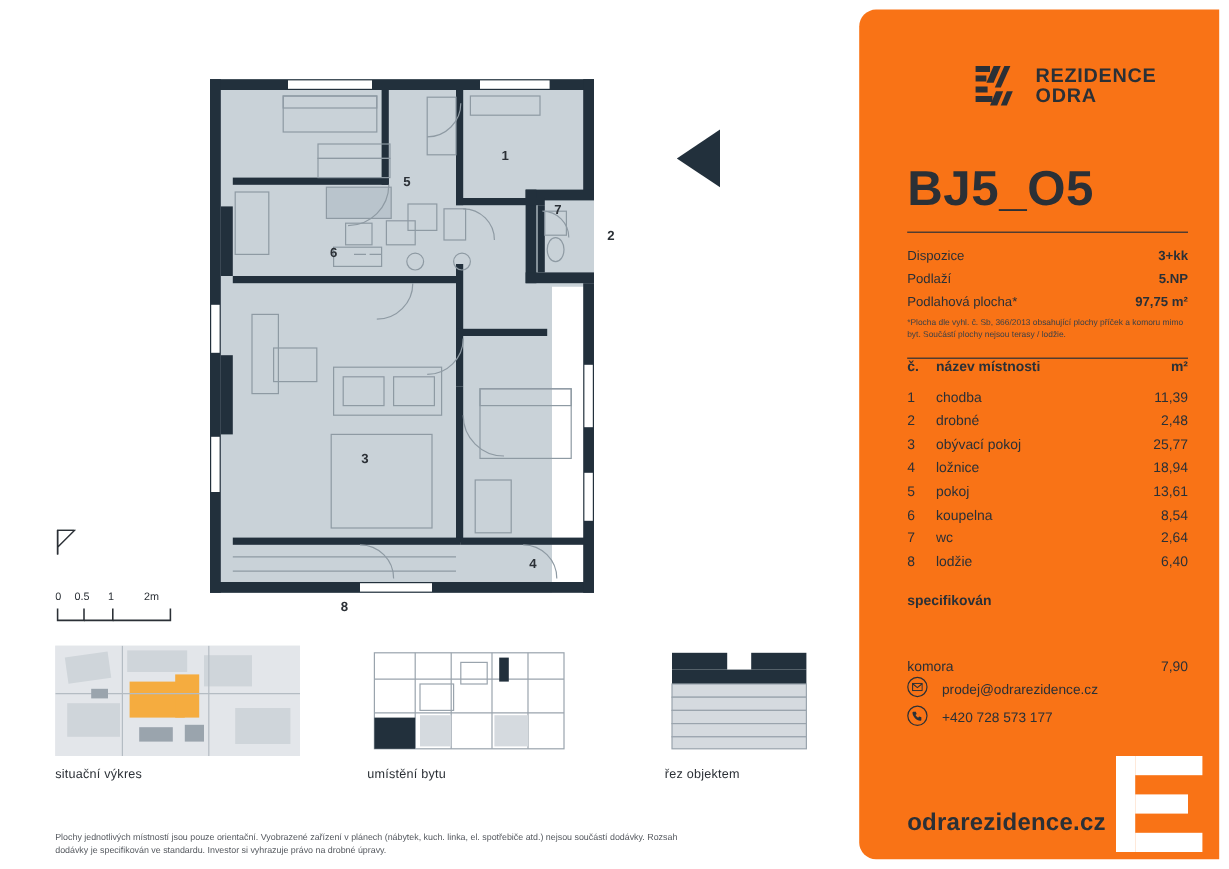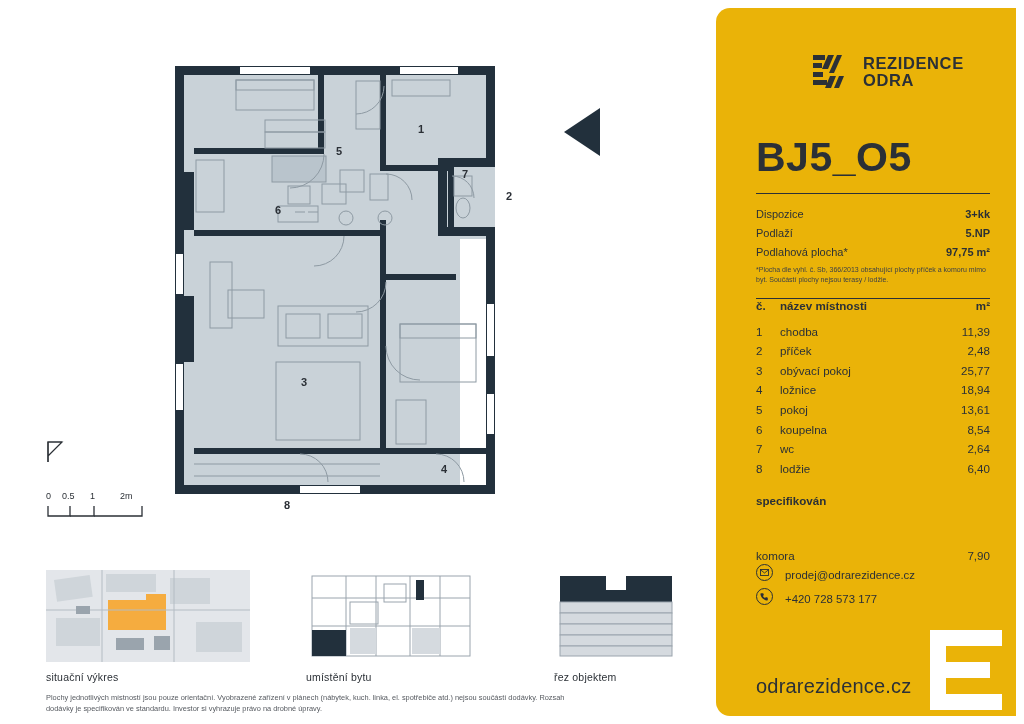--- a/index.html
+++ b/index.html
@@ -41,21 +41,21 @@
     position: absolute;
     left: 46px; top: 438px;
     width: 160px;
   }
   .north-icon { width: 26px; height: 26px; }
   .scale-bar { margin-top: 22px; }
 
   
   .thumbs {
     position: absolute;
-    left: 46px; top: 570px;
+    left: 46px; top: 538px;
     width: 640px; height: 140px;
   }
   .thumb {
     position: absolute;
     top: 0;
   }
   .thumb .frame {
     background: #e3e6ea;
     overflow: hidden;
     position: relative;
@@ -80,21 +80,21 @@
     font-size: 7.4px;
     line-height: 1.5;
     color: #55595f;
   }
 
   
   .right {
     position: absolute;
     right: 8px; top: 8px;
     width: 300px; height: 708px;
-    background: #eab308;
+    background: #f97316;
     border-radius: 14px 0 0 14px;
     overflow: hidden;
   }
   .right-inner {
     position: absolute;
     left: 40px; right: 26px; top: 44px;
   }
   .brand {
     display: flex;
     align-items: center;
@@ -209,21 +209,21 @@
     align-items: center;
     justify-content: center;
     flex: 0 0 auto;
   }
   .cicon svg { display:block; }
 
   .site {
     position: absolute;
     left: 40px; bottom: 18px;
     font-size: 20px;
-    font-weight: normal;
+    font-weight: bold;
     letter-spacing: .2px;
     color: #2b3036;
   }
   .corner-mark {
     position: absolute;
     right: -2px; bottom: -2px;
     width: 96px; height: 96px;
   }
 </style>
 </head>
@@ -505,21 +505,21 @@
           </tr>
         </thead>
         <tbody>
           <tr>
             <td class="num">1</td>
             <td>chodba</td>
             <td class="area">11,39</td>
           </tr>
           <tr>
             <td class="num">2</td>
-            <td>příček</td>
+            <td>drobné</td>
             <td class="area">2,48</td>
           </tr>
           <tr>
             <td class="num">3</td>
             <td>obývací pokoj</td>
             <td class="area">25,77</td>
           </tr>
           <tr>
             <td class="num">4</td>
             <td>ložnice</td>

